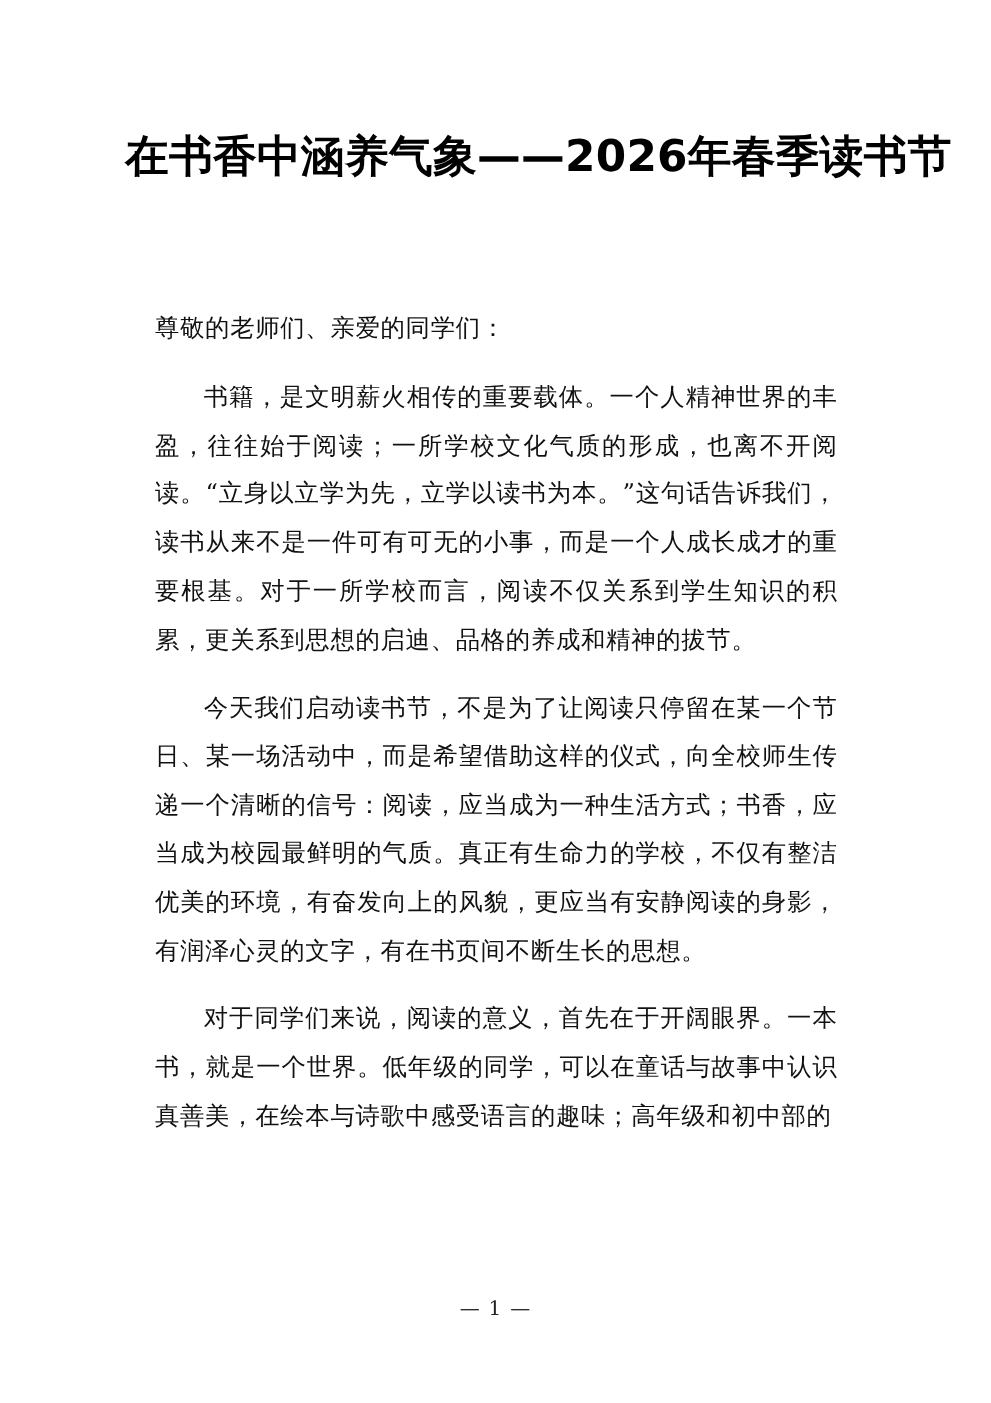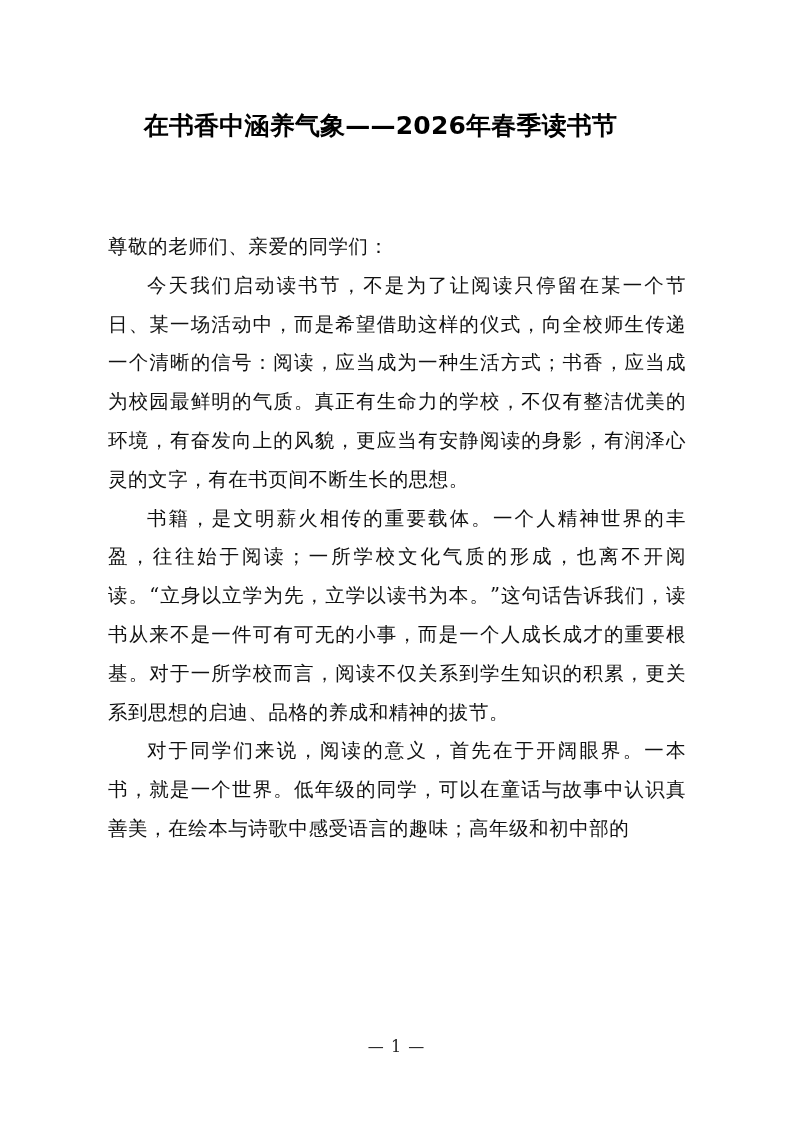--- a/index.html
+++ b/index.html
@@ -23,46 +23,46 @@
     top: 0;
     width: 793px;
     height: 1122px;
     background: #ffffff;
     box-sizing: border-box;
   }
 
   
   .doc-title {
     position: absolute;
-    left: 84px;
+    left: 100px;
     top: 104px;
     width: 593px;
     text-align: center;
     font-family: "DejaVu Sans", "Liberation Sans", sans-serif;
     font-weight: 700;
-    font-size: 25px;
+    font-size: 35px;
     line-height: 44px;
     letter-spacing: 0.2px;
     color: #000000;
   }
   .doc-title .tl-line {
     display: block;
     white-space: nowrap;
   }
 
   
   .body-block {
     position: absolute;
     left: 108px;
     top: 228px;
     width: 578px;
   }
 
   .para {
-    margin: 0;
+    margin: 16px;
     font-size: 19.5px;
     line-height: 38.8px;
     text-align: justify;
     text-justify: inter-character;
     text-align-last: left;
     letter-spacing: 0.55px;
     color: #111111;
     font-family: "DejaVu Serif", "Liberation Serif", serif;
   }
   .para.indent {
@@ -87,20 +87,20 @@
 <body>
 
 <div class="page">
 
   <div class="doc-title">
     <span class="tl-line">在书香中涵养气象——2026年春季读书节</span>
   </div>
 
   <div class="body-block">
     <p class="para">尊敬的老师们、亲爱的同学们：</p>
+    <p class="para indent">书籍，是文明薪火相传的重要载体。一个人精神世界的丰盈，往往始于阅读；一所学校文化气质的形成，也离不开阅读。“立身以立学为先，立学以读书为本。”这句话告诉我们，读书从来不是一件可有可无的小事，而是一个人成长成才的重要根基。对于一所学校而言，阅读不仅关系到学生知识的积累，更关系到思想的启迪、品格的养成和精神的拔节。</p>
     <p class="para indent">今天我们启动读书节，不是为了让阅读只停留在某一个节日、某一场活动中，而是希望借助这样的仪式，向全校师生传递一个清晰的信号：阅读，应当成为一种生活方式；书香，应当成为校园最鲜明的气质。真正有生命力的学校，不仅有整洁优美的环境，有奋发向上的风貌，更应当有安静阅读的身影，有润泽心灵的文字，有在书页间不断生长的思想。</p>
-    <p class="para indent">书籍，是文明薪火相传的重要载体。一个人精神世界的丰盈，往往始于阅读；一所学校文化气质的形成，也离不开阅读。“立身以立学为先，立学以读书为本。”这句话告诉我们，读书从来不是一件可有可无的小事，而是一个人成长成才的重要根基。对于一所学校而言，阅读不仅关系到学生知识的积累，更关系到思想的启迪、品格的养成和精神的拔节。</p>
     <p class="para indent">对于同学们来说，阅读的意义，首先在于开阔眼界。一本书，就是一个世界。低年级的同学，可以在童话与故事中认识真善美，在绘本与诗歌中感受语言的趣味；高年级和初中部的</p>
   </div>
 
   <div class="page-number">— 1 —</div>
 
 </div>
 
 </body></html>

